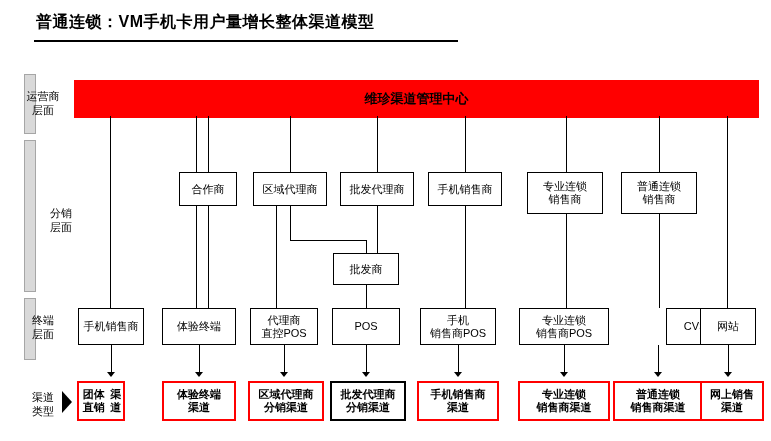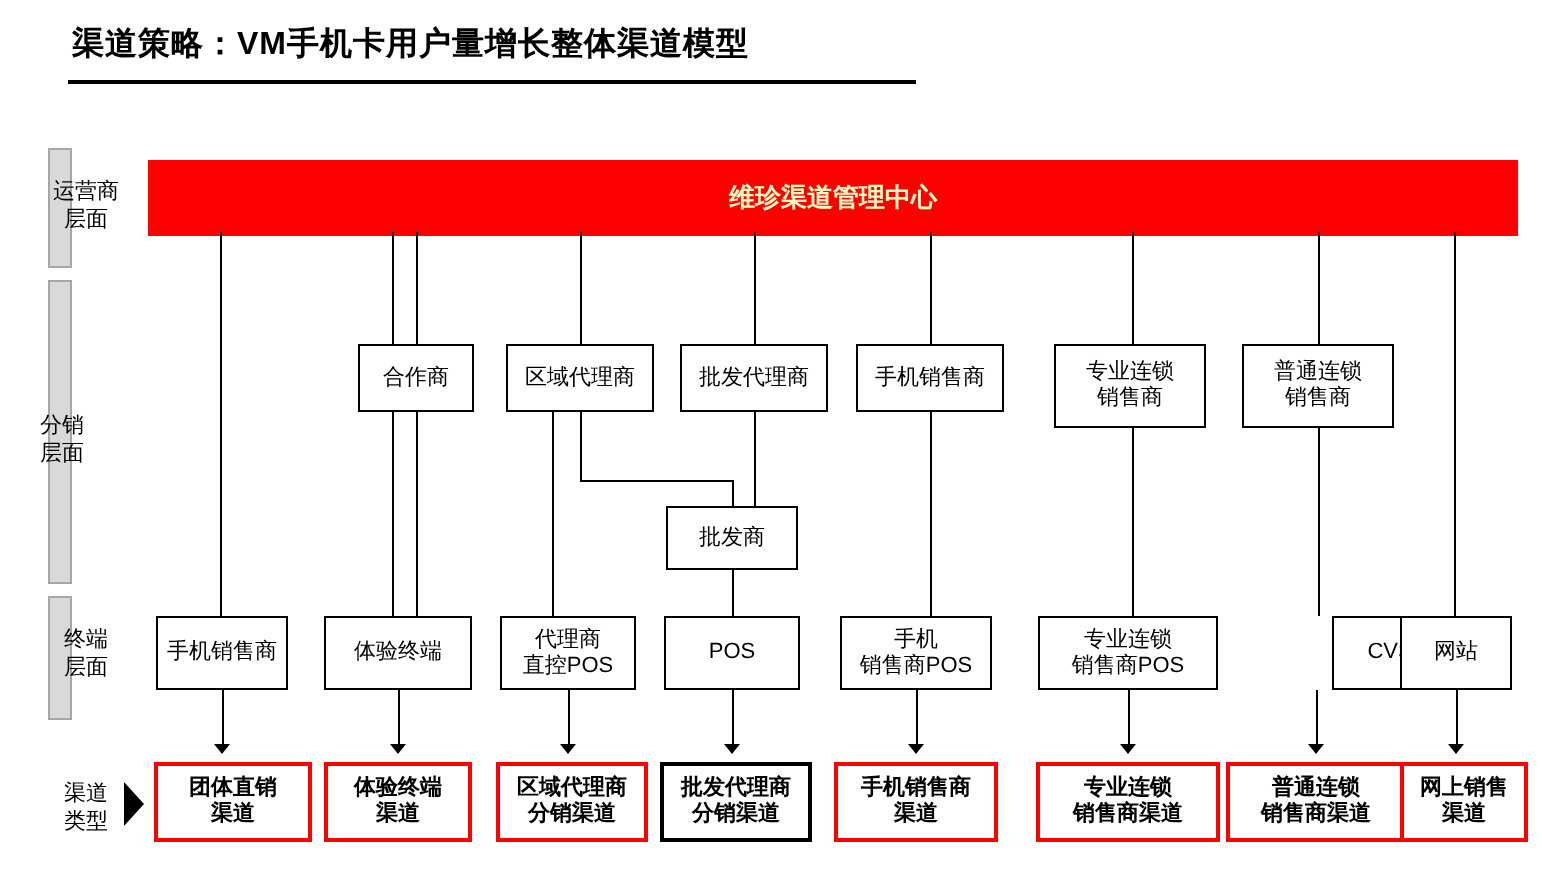--- a/index.html
+++ b/index.html
@@ -20,21 +20,21 @@
   .rowlabel{
     position:absolute;font-size:11px;font-weight:normal;text-align:center;
     line-height:14px;white-space:nowrap;
   }
   .vbar{
     position:absolute;left:24px;width:10px;background:#d9d9d9;border:1px solid #a6a6a6;
   }
   
   .redbox{
     position:absolute;background:#ff0000;border:1px solid #ff0000;
-    color:#fef9c3;font-size:13px;font-weight:bold;
+    color:#000000;font-size:13px;font-weight:bold;
     display:flex;align-items:center;justify-content:center;text-align:center;
   }
   
   .node{
     position:absolute;background:#ffffff;border:1px solid #000000;
     font-size:11px;line-height:13px;text-align:center;
     display:flex;align-items:center;justify-content:center;
     box-sizing:border-box;padding:1px;
   }
   .node.tall{font-size:11px;}
@@ -54,32 +54,32 @@
   }
   .arrowhead{
     position:absolute;width:0;height:0;
     border-left:4px solid transparent;border-right:4px solid transparent;
     border-top:5px solid #000;
   }
 </style>
 </head>
 <body>
 
-<div class="title">渠道策略：VM手机卡用户量增长整体渠道模型</div>
+<div class="title">普通连锁：VM手机卡用户量增长整体渠道模型</div>
 <div class="title-underline"></div>
 
 <div class="vbar" style="top:74px;height:58px;"></div>
 <div class="vbar" style="top:140px;height:150px;"></div>
 <div class="vbar" style="top:298px;height:60px;"></div>
 
 <div class="rowlabel" style="left:18px;top:89px;width:50px;">
   <div>运营商</div>
   <div>层面</div>
 </div>
-<div class="rowlabel" style="left:6px;top:206px;width:50px;">
+<div class="rowlabel" style="left:36px;top:206px;width:50px;">
   <div>分销</div>
   <div>层面</div>
 </div>
 <div class="rowlabel" style="left:18px;top:313px;width:50px;">
   <div>终端</div>
   <div>层面</div>
 </div>
 <div class="rowlabel" style="left:18px;top:390px;width:50px;">
   <div>渠道</div>
   <div>类型</div>
@@ -160,21 +160,21 @@
 <div class="arrowhead" style="left:362px;top:372px;"></div>
 <div class="ln lnv" style="left:458px;top:345px;height:28px;"></div>
 <div class="arrowhead" style="left:454px;top:372px;"></div>
 <div class="ln lnv" style="left:564px;top:345px;height:28px;"></div>
 <div class="arrowhead" style="left:560px;top:372px;"></div>
 <div class="ln lnv" style="left:658px;top:345px;height:28px;"></div>
 <div class="arrowhead" style="left:654px;top:372px;"></div>
 <div class="ln lnv" style="left:728px;top:345px;height:28px;"></div>
 <div class="arrowhead" style="left:724px;top:372px;"></div>
 
-<div class="catbox" style="left:77px;top:381px;width:79px;height:40px;border-color:#ff0000;flex-direction:column;">
+<div class="catbox" style="left:77px;top:381px;width:48px;height:40px;border-color:#ff0000;flex-direction:row;">
   <div>团体直销</div>
   <div>渠道</div>
 </div>
 <div class="catbox" style="left:162px;top:381px;width:74px;height:40px;border-color:#ff0000;flex-direction:column;">
   <div>体验终端</div>
   <div>渠道</div>
 </div>
 <div class="catbox" style="left:248px;top:381px;width:76px;height:40px;border-color:#ff0000;flex-direction:column;">
   <div>区域代理商</div>
   <div>分销渠道</div>

